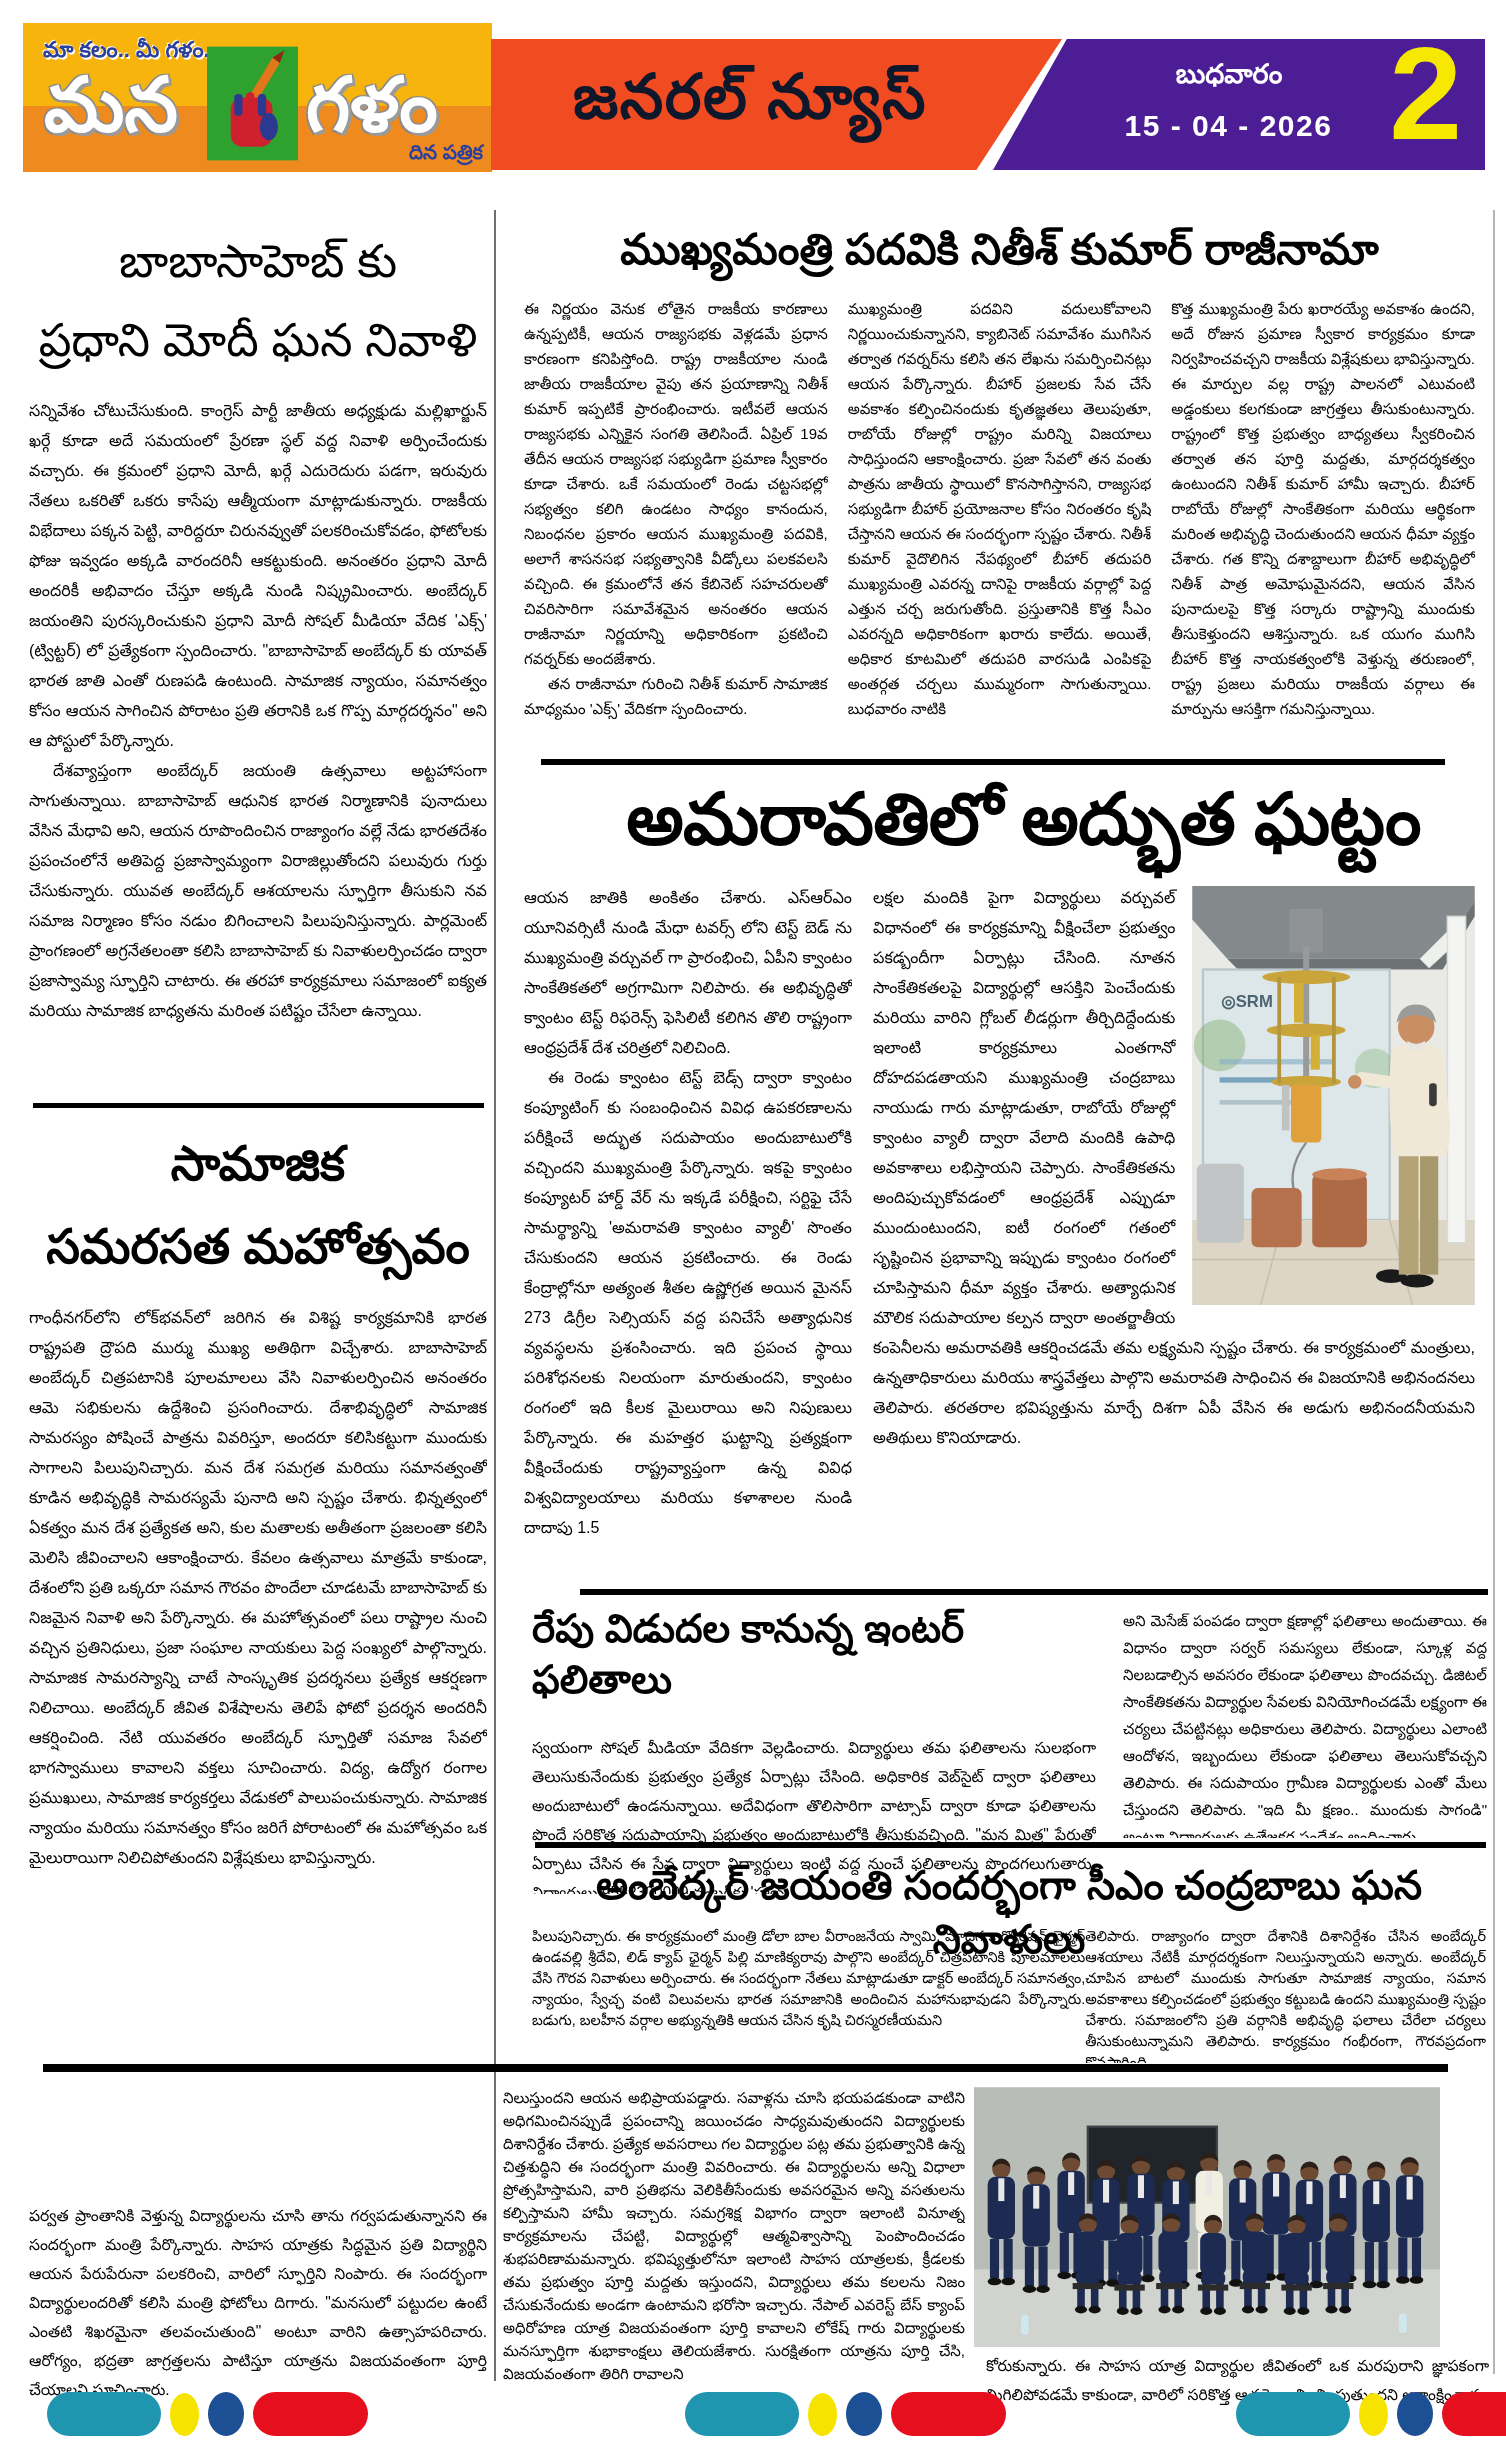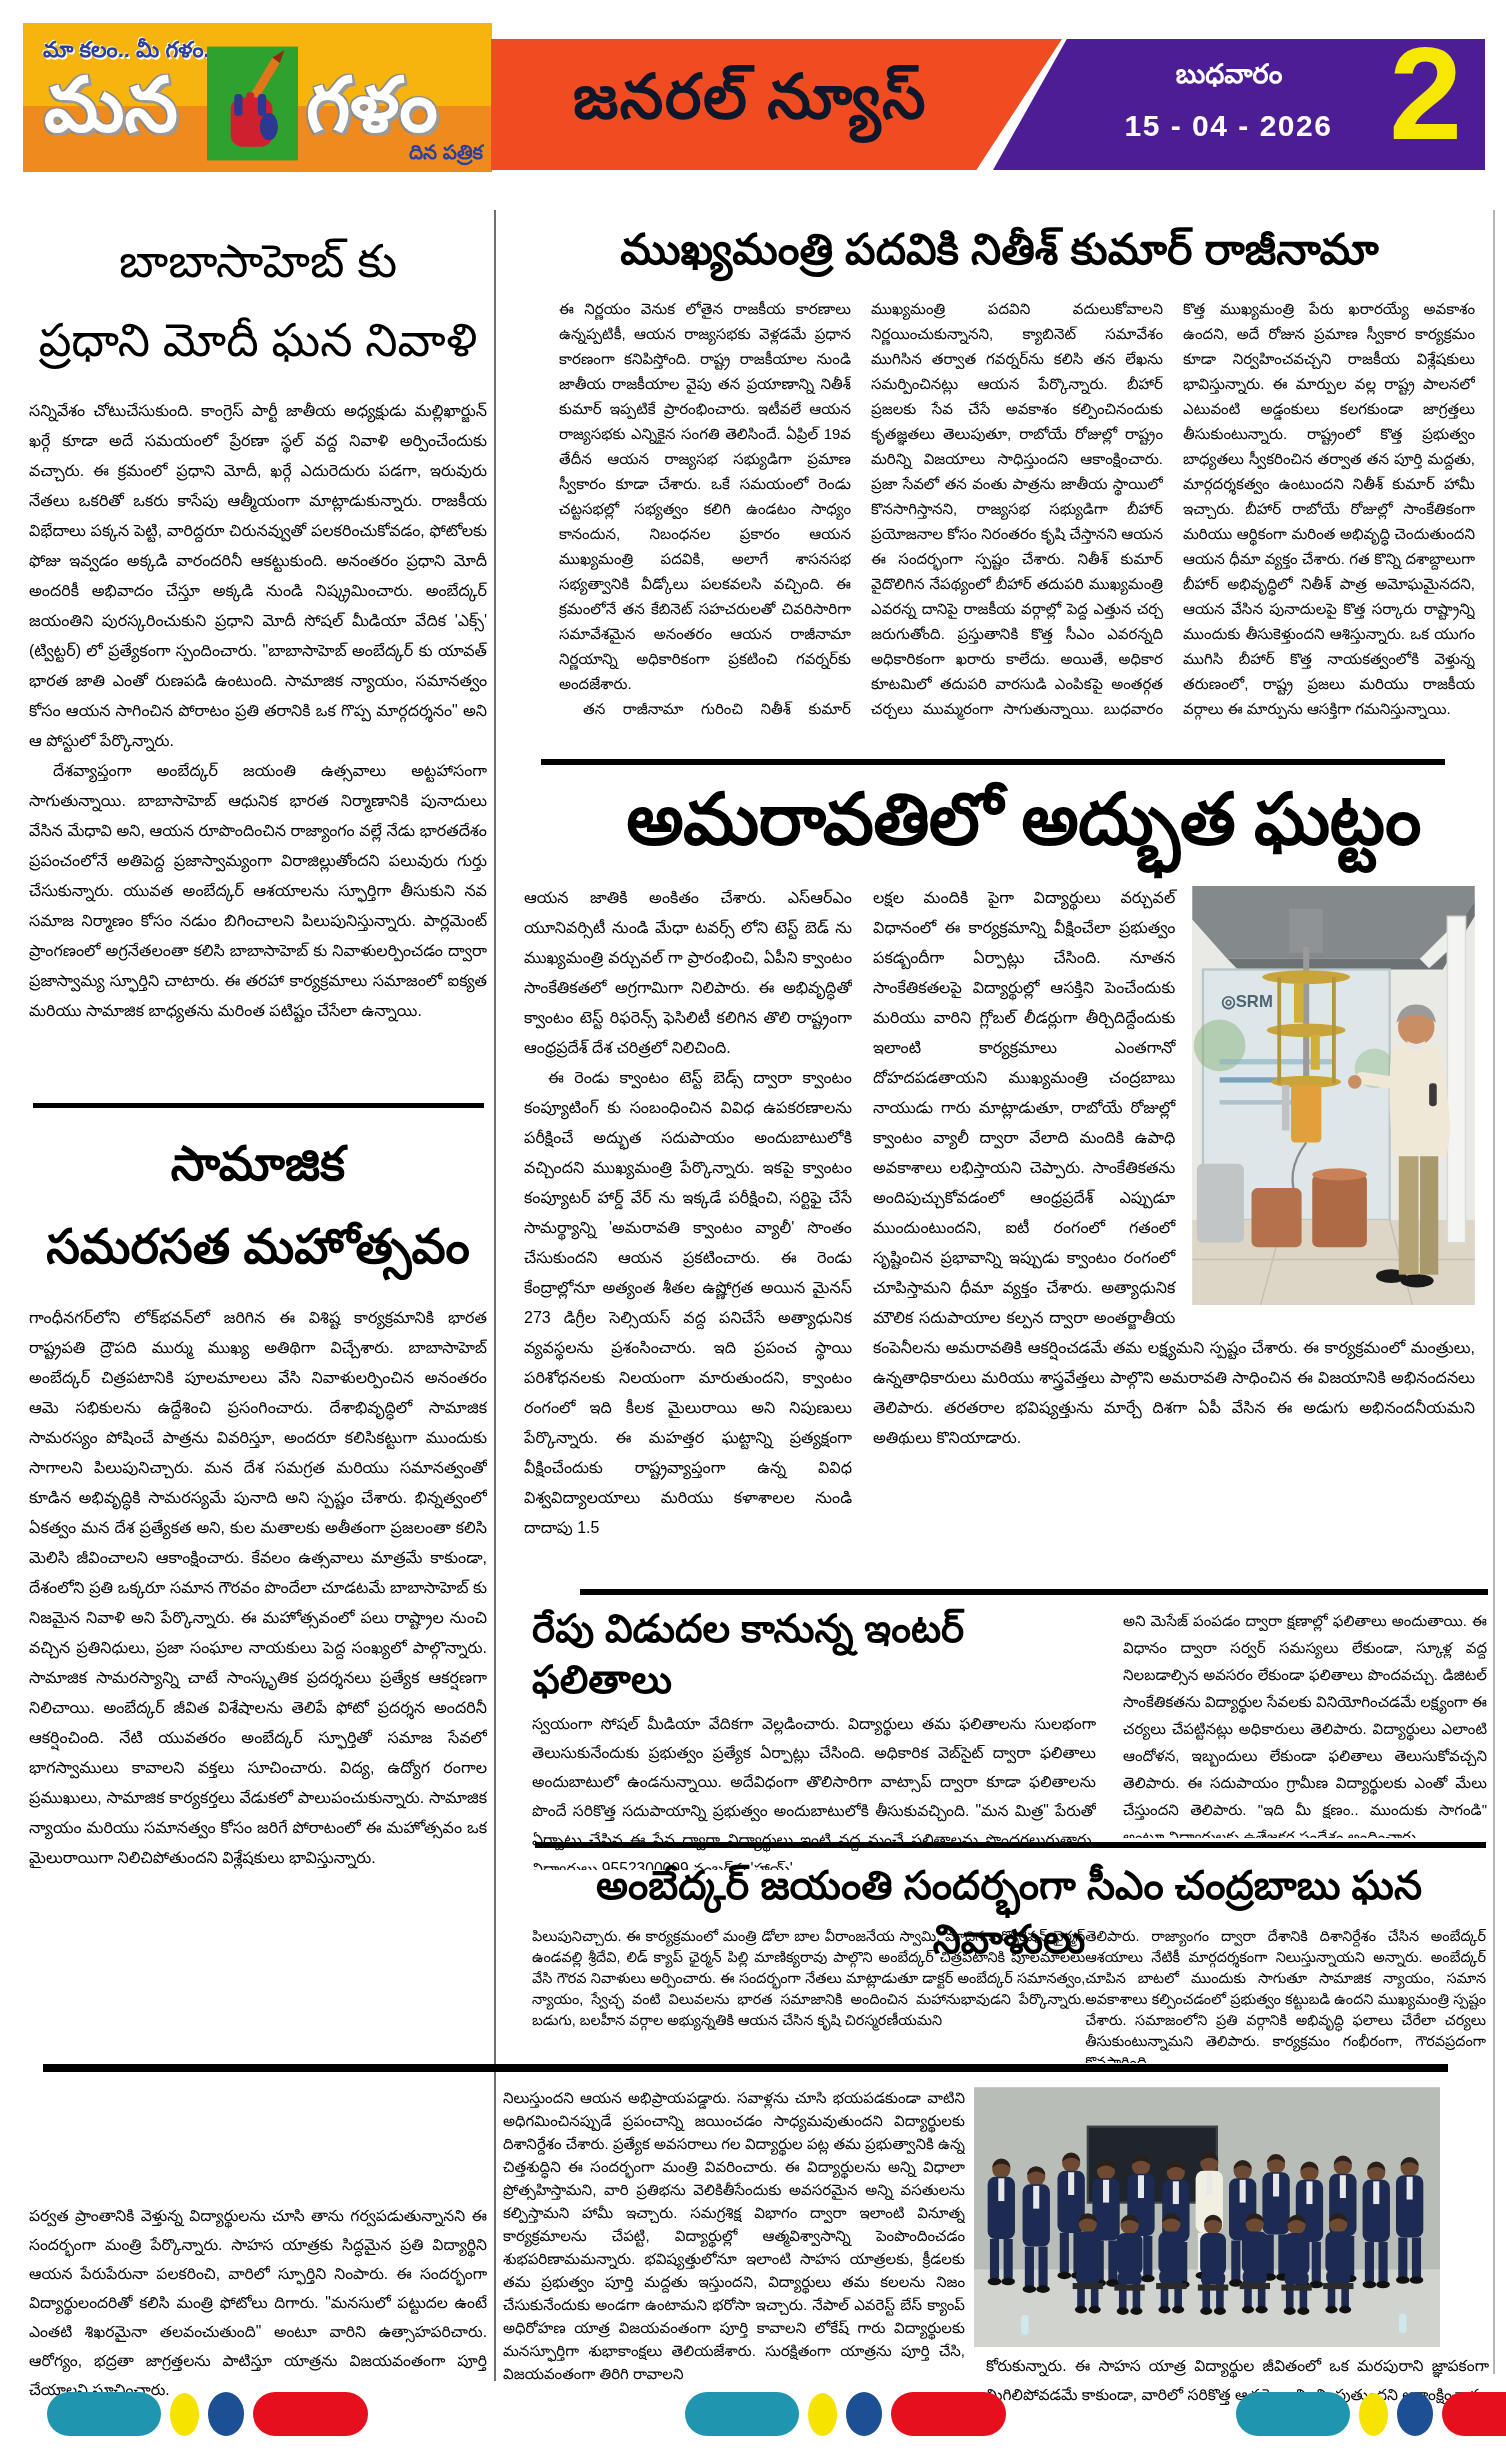--- a/index.html
+++ b/index.html
@@ -113,21 +113,21 @@
   <div class="abs h-bold" style="left:29px;top:1123px;width:458px;height:173px;font-size:48px;line-height:1.72;font-weight:700;">
     <div>సామాజిక</div>
     <div>సమరసత మహోత్సవం</div>
   </div>
   <div class="abs bodyA just hide-over" style="left:29px;top:1303px;width:458px;height:756px;">
     <p class="np">గాంధీనగర్‌లోని లోక్‌భవన్‌లో జరిగిన ఈ విశిష్ట కార్యక్రమానికి భారత రాష్ట్రపతి ద్రౌపది ముర్ము ముఖ్య అతిథిగా విచ్చేశారు. బాబాసాహెబ్ అంబేద్కర్ చిత్రపటానికి పూలమాలలు వేసి నివాళులర్పించిన అనంతరం ఆమె సభికులను ఉద్దేశించి ప్రసంగించారు. దేశాభివృద్ధిలో సామాజిక సామరస్యం పోషించే పాత్రను వివరిస్తూ, అందరూ కలిసికట్టుగా ముందుకు సాగాలని పిలుపునిచ్చారు. మన దేశ సమగ్రత మరియు సమానత్వంతో కూడిన అభివృద్ధికి సామరస్యమే పునాది అని స్పష్టం చేశారు. భిన్నత్వంలో ఏకత్వం మన దేశ ప్రత్యేకత అని, కుల మతాలకు అతీతంగా ప్రజలంతా కలిసి మెలిసి జీవించాలని ఆకాంక్షించారు. కేవలం ఉత్సవాలు మాత్రమే కాకుండా, దేశంలోని ప్రతి ఒక్కరూ సమాన గౌరవం పొందేలా చూడటమే బాబాసాహెబ్ కు నిజమైన నివాళి అని పేర్కొన్నారు. ఈ మహోత్సవంలో పలు రాష్ట్రాల నుంచి వచ్చిన ప్రతినిధులు, ప్రజా సంఘాల నాయకులు పెద్ద సంఖ్యలో పాల్గొన్నారు. సామాజిక సామరస్యాన్ని చాటే సాంస్కృతిక ప్రదర్శనలు ప్రత్యేక ఆకర్షణగా నిలిచాయి. అంబేద్కర్ జీవిత విశేషాలను తెలిపే ఫోటో ప్రదర్శన అందరినీ ఆకర్షించింది. నేటి యువతరం అంబేద్కర్ స్ఫూర్తితో సమాజ సేవలో భాగస్వాములు కావాలని వక్తలు సూచించారు. విద్య, ఉద్యోగ రంగాల ప్రముఖులు, సామాజిక కార్యకర్తలు వేడుకలో పాలుపంచుకున్నారు. సామాజిక న్యాయం మరియు సమానత్వం కోసం జరిగే పోరాటంలో ఈ మహోత్సవం ఒక మైలురాయిగా నిలిచిపోతుందని విశ్లేషకులు భావిస్తున్నారు.</p>
   </div>
 
   <div class="abs h-bold" style="left:524px;top:219px;width:951px;height:71px;font-size:43px;line-height:1.4;">ముఖ్యమంత్రి పదవికి నితీశ్ కుమార్ రాజీనామా</div>
   <div class="abs flexrow" style="left:524px;top:296px;width:951px;height:424px;gap:20px;">
-    <div class="bodyN just hide-over" style="flex:1;margin-left:35px;">
+    <div class="bodyN just hide-over" style="flex:1;">
       <p class="np">ఈ నిర్ణయం వెనుక లోతైన రాజకీయ కారణాలు ఉన్నప్పటికీ, ఆయన రాజ్యసభకు వెళ్లడమే ప్రధాన కారణంగా కనిపిస్తోంది. రాష్ట్ర రాజకీయాల నుండి జాతీయ రాజకీయాల వైపు తన ప్రయాణాన్ని నితీశ్ కుమార్ ఇప్పటికే ప్రారంభించారు. ఇటీవలే ఆయన రాజ్యసభకు ఎన్నికైన సంగతి తెలిసిందే. ఏప్రిల్ 19వ తేదీన ఆయన రాజ్యసభ సభ్యుడిగా ప్రమాణ స్వీకారం కూడా చేశారు. ఒకే సమయంలో రెండు చట్టసభల్లో సభ్యత్వం కలిగి ఉండటం సాధ్యం కానందున, నిబంధనల ప్రకారం ఆయన ముఖ్యమంత్రి పదవికి, అలాగే శాసనసభ సభ్యత్వానికి వీడ్కోలు పలకవలసి వచ్చింది. ఈ క్రమంలోనే తన కేబినెట్ సహచరులతో చివరిసారిగా సమావేశమైన అనంతరం ఆయన రాజీనామా నిర్ణయాన్ని అధికారికంగా ప్రకటించి గవర్నర్‌కు అందజేశారు.</p>
       <p class="np indent">తన రాజీనామా గురించి నితీశ్ కుమార్ సామాజిక మాధ్యమం 'ఎక్స్' వేదికగా స్పందించారు.</p>
     </div>
     <div class="bodyN just hide-over" style="flex:1;">ముఖ్యమంత్రి పదవిని వదులుకోవాలని నిర్ణయించుకున్నానని, క్యాబినెట్ సమావేశం ముగిసిన తర్వాత గవర్నర్‌ను కలిసి తన లేఖను సమర్పించినట్లు ఆయన పేర్కొన్నారు. బీహార్ ప్రజలకు సేవ చేసే అవకాశం కల్పించినందుకు కృతజ్ఞతలు తెలుపుతూ, రాబోయే రోజుల్లో రాష్ట్రం మరిన్ని విజయాలు సాధిస్తుందని ఆకాంక్షించారు. ప్రజా సేవలో తన వంతు పాత్రను జాతీయ స్థాయిలో కొనసాగిస్తానని, రాజ్యసభ సభ్యుడిగా బీహార్ ప్రయోజనాల కోసం నిరంతరం కృషి చేస్తానని ఆయన ఈ సందర్భంగా స్పష్టం చేశారు. నితీశ్ కుమార్ వైదొలిగిన నేపథ్యంలో బీహార్ తదుపరి ముఖ్యమంత్రి ఎవరన్న దానిపై రాజకీయ వర్గాల్లో పెద్ద ఎత్తున చర్చ జరుగుతోంది. ప్రస్తుతానికి కొత్త సీఎం ఎవరన్నది అధికారికంగా ఖరారు కాలేదు. అయితే, అధికార కూటమిలో తదుపరి వారసుడి ఎంపికపై అంతర్గత చర్చలు ముమ్మరంగా సాగుతున్నాయి. బుధవారం నాటికి</div>
     <div class="bodyN just hide-over" style="flex:1;">కొత్త ముఖ్యమంత్రి పేరు ఖరారయ్యే అవకాశం ఉందని, అదే రోజున ప్రమాణ స్వీకార కార్యక్రమం కూడా నిర్వహించవచ్చని రాజకీయ విశ్లేషకులు భావిస్తున్నారు. ఈ మార్పుల వల్ల రాష్ట్ర పాలనలో ఎటువంటి అడ్డంకులు కలగకుండా జాగ్రత్తలు తీసుకుంటున్నారు. రాష్ట్రంలో కొత్త ప్రభుత్వం బాధ్యతలు స్వీకరించిన తర్వాత తన పూర్తి మద్దతు, మార్గదర్శకత్వం ఉంటుందని నితీశ్ కుమార్ హామీ ఇచ్చారు. బీహార్ రాబోయే రోజుల్లో సాంకేతికంగా మరియు ఆర్థికంగా మరింత అభివృద్ధి చెందుతుందని ఆయన ధీమా వ్యక్తం చేశారు. గత కొన్ని దశాబ్దాలుగా బీహార్ అభివృద్ధిలో నితీశ్ పాత్ర అమోఘమైనదని, ఆయన వేసిన పునాదులపై కొత్త సర్కారు రాష్ట్రాన్ని ముందుకు తీసుకెళ్తుందని ఆశిస్తున్నారు. ఒక యుగం ముగిసి బీహార్ కొత్త నాయకత్వంలోకి వెళ్తున్న తరుణంలో, రాష్ట్ర ప్రజలు మరియు రాజకీయ వర్గాలు ఈ మార్పును ఆసక్తిగా గమనిస్తున్నాయి.</div>
   </div>
 
   <div class="abs hrule" style="left:541px;top:759px;width:904px;height:6px;"></div>
 
   <div class="abs h-black" style="left:548px;top:773px;width:951px;height:103px;font-size:72px;line-height:1.3;">అమరావతిలో అద్భుత ఘట్టం</div>
@@ -193,21 +193,21 @@
         </g>
       </svg>
       <span>లక్షల మందికి పైగా విద్యార్థులు వర్చువల్ విధానంలో ఈ కార్యక్రమాన్ని వీక్షించేలా ప్రభుత్వం పకడ్బందీగా ఏర్పాట్లు చేసింది. నూతన సాంకేతికతలపై విద్యార్థుల్లో ఆసక్తిని పెంచేందుకు మరియు వారిని గ్లోబల్ లీడర్లుగా తీర్చిదిద్దేందుకు ఇలాంటి కార్యక్రమాలు ఎంతగానో దోహదపడతాయని ముఖ్యమంత్రి చంద్రబాబు నాయుడు గారు మాట్లాడుతూ, రాబోయే రోజుల్లో క్వాంటం వ్యాలీ ద్వారా వేలాది మందికి ఉపాధి అవకాశాలు లభిస్తాయని చెప్పారు. సాంకేతికతను అందిపుచ్చుకోవడంలో ఆంధ్రప్రదేశ్ ఎప్పుడూ ముందుంటుందని, ఐటీ రంగంలో గతంలో సృష్టించిన ప్రభావాన్ని ఇప్పుడు క్వాంటం రంగంలో చూపిస్తామని ధీమా వ్యక్తం చేశారు. అత్యాధునిక మౌలిక సదుపాయాల కల్పన ద్వారా అంతర్జాతీయ కంపెనీలను అమరావతికి ఆకర్షించడమే తమ లక్ష్యమని స్పష్టం చేశారు. ఈ కార్యక్రమంలో మంత్రులు, ఉన్నతాధికారులు మరియు శాస్త్రవేత్తలు పాల్గొని అమరావతి సాధించిన ఈ విజయానికి అభినందనలు తెలిపారు. తరతరాల భవిష్యత్తును మార్చే దిశగా ఏపీ వేసిన ఈ అడుగు అభినందనీయమని అతిథులు కొనియాడారు.</span>
     </div>
   </div>
 
   <div class="abs hrule" style="left:580px;top:1589px;width:908px;height:6px;"></div>
 
   <div class="abs flexrow" style="left:532px;top:1604px;width:955px;height:234px;gap:27px;">
     <div style="width:564px;">
-      <div class="h-bold" style="font-size:39px;line-height:1.3;text-align:left;margin:0 0 4px 0;">రేపు విడుదల కానున్న ఇంటర్ ఫలితాలు</div>
+      <div class="h-bold" style="font-size:39px;line-height:1.3;text-align:left;margin:0 0 28px 0;">రేపు విడుదల కానున్న ఇంటర్ ఫలితాలు</div>
       <div class="bodyE just hide-over" style="height:161px;">స్వయంగా సోషల్ మీడియా వేదికగా వెల్లడించారు. విద్యార్థులు తమ ఫలితాలను సులభంగా తెలుసుకునేందుకు ప్రభుత్వం ప్రత్యేక ఏర్పాట్లు చేసింది. అధికారిక వెబ్‌సైట్ ద్వారా ఫలితాలు అందుబాటులో ఉండనున్నాయి. అదేవిధంగా తొలిసారిగా వాట్సాప్ ద్వారా కూడా ఫలితాలను పొందే సరికొత్త సదుపాయాన్ని ప్రభుత్వం అందుబాటులోకి తీసుకువచ్చింది. "మన మిత్ర" పేరుతో ఏర్పాటు చేసిన ఈ సేవ ద్వారా విద్యార్థులు ఇంటి వద్ద నుంచే ఫలితాలను పొందగలుగుతారు. విద్యార్థులు 9552300009 నంబర్‌కు 'హాయ్'</div>
     </div>
     <div class="bodyN just hide-over" style="flex:1;padding-top:3px;line-height:27px;">అని మెసేజ్ పంపడం ద్వారా క్షణాల్లో ఫలితాలు అందుతాయి. ఈ విధానం ద్వారా సర్వర్ సమస్యలు లేకుండా, స్కూళ్ల వద్ద నిలబడాల్సిన అవసరం లేకుండా ఫలితాలు పొందవచ్చు. డిజిటల్ సాంకేతికతను విద్యార్థుల సేవలకు వినియోగించడమే లక్ష్యంగా ఈ చర్యలు చేపట్టినట్లు అధికారులు తెలిపారు. విద్యార్థులు ఎలాంటి ఆందోళన, ఇబ్బందులు లేకుండా ఫలితాలు తెలుసుకోవచ్చని తెలిపారు. ఈ సదుపాయం గ్రామీణ విద్యార్థులకు ఎంతో మేలు చేస్తుందని తెలిపారు. "ఇది మీ క్షణం.. ముందుకు సాగండి" అంటూ విద్యార్థులకు ఉత్తేజకర సందేశం అందించారు.</div>
   </div>
 
   <div class="abs hrule" style="left:535px;top:1842px;width:951px;height:6px;"></div>
 
   <div class="abs h-bold" style="left:532px;top:1858px;width:954px;height:61px;font-size:40px;line-height:1.35;">అంబేద్కర్ జయంతి సందర్భంగా సీఎం చంద్రబాబు ఘన నివాళులు</div>
   <div class="abs flexrow" style="left:532px;top:1926px;width:954px;height:137px;">
     <div class="bodyF just hide-over" style="flex:58;">పిలుపునిచ్చారు. ఈ కార్యక్రమంలో మంత్రి డోలా బాల వీరాంజనేయ స్వామి, మాదిగ కార్పొరేషన్ ఛైర్మన్ ఉండవల్లి శ్రీదేవి, లిడ్ క్యాప్ ఛైర్మన్ పిల్లి మాణిక్యరావు పాల్గొని అంబేద్కర్ చిత్రపటానికి పూలమాలలు వేసి గౌరవ నివాళులు అర్పించారు. ఈ సందర్భంగా నేతలు మాట్లాడుతూ డాక్టర్ అంబేద్కర్ సమానత్వం, న్యాయం, స్వేచ్ఛ వంటి విలువలను భారత సమాజానికి అందించిన మహానుభావుడని పేర్కొన్నారు. బడుగు, బలహీన వర్గాల అభ్యున్నతికి ఆయన చేసిన కృషి చిరస్మరణీయమని</div>

